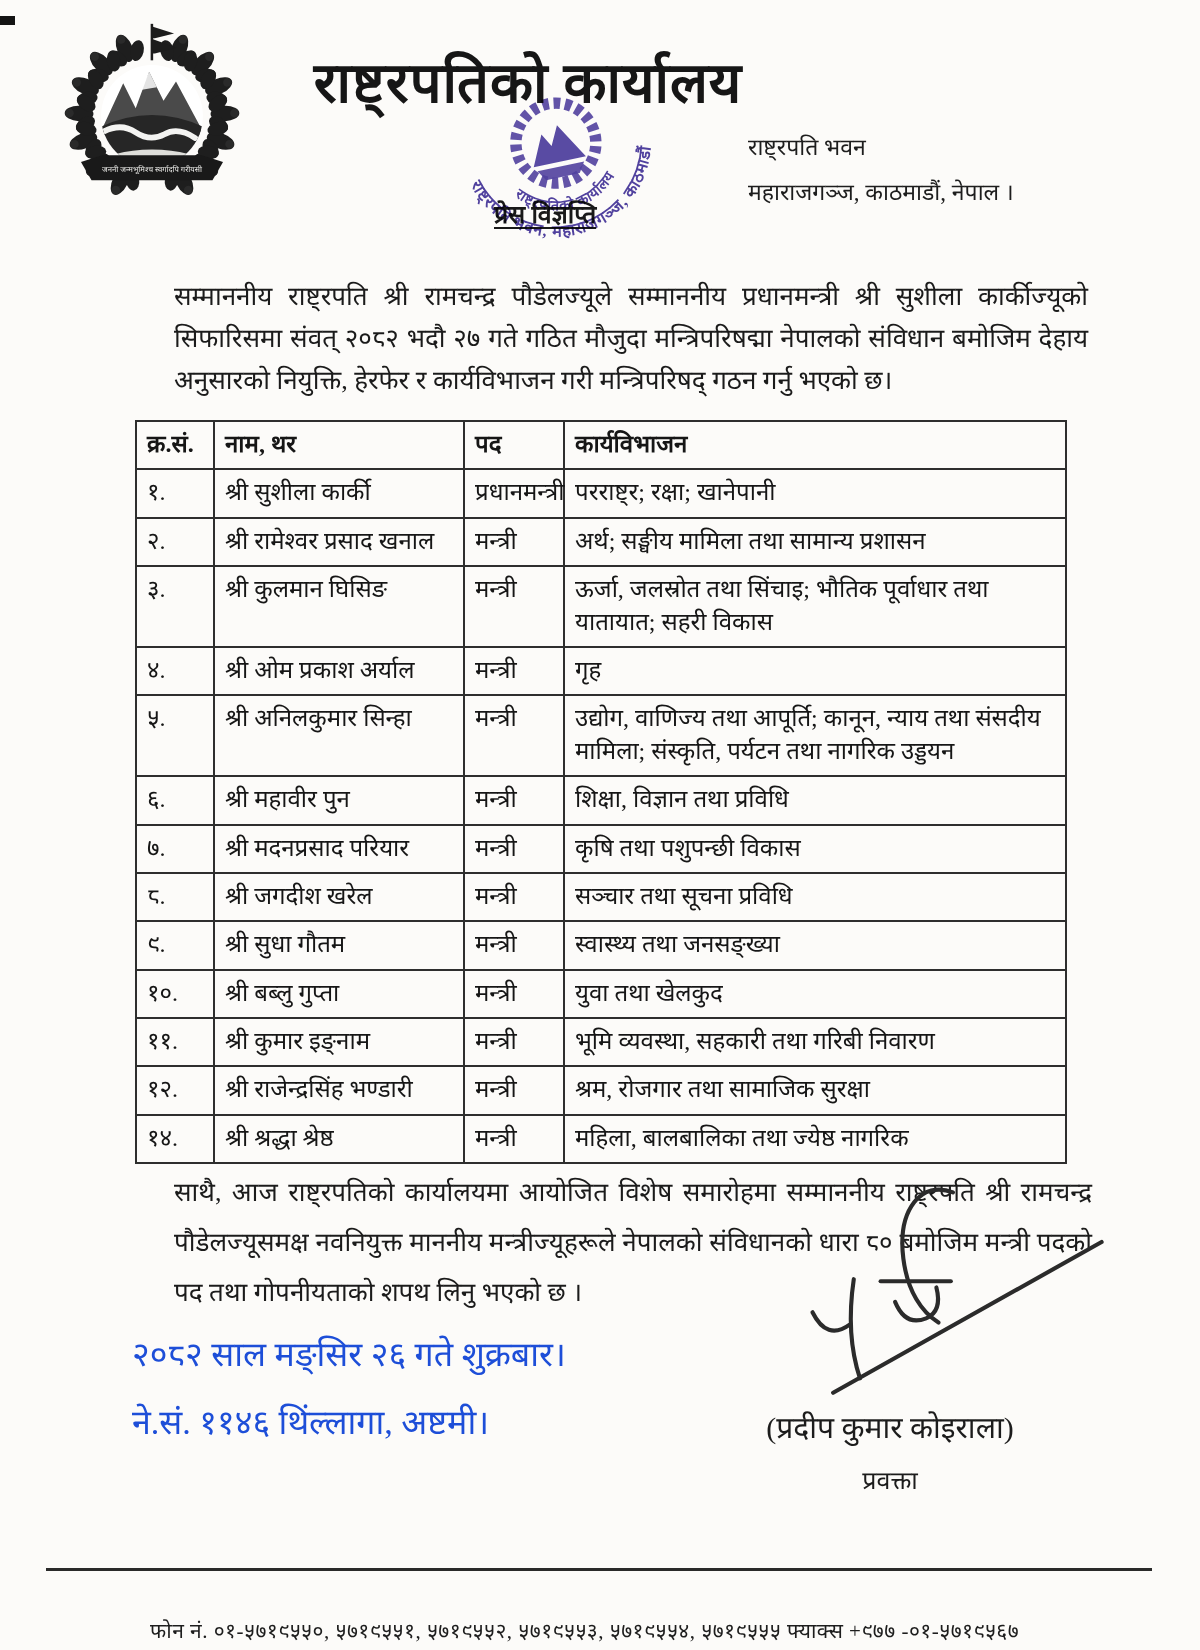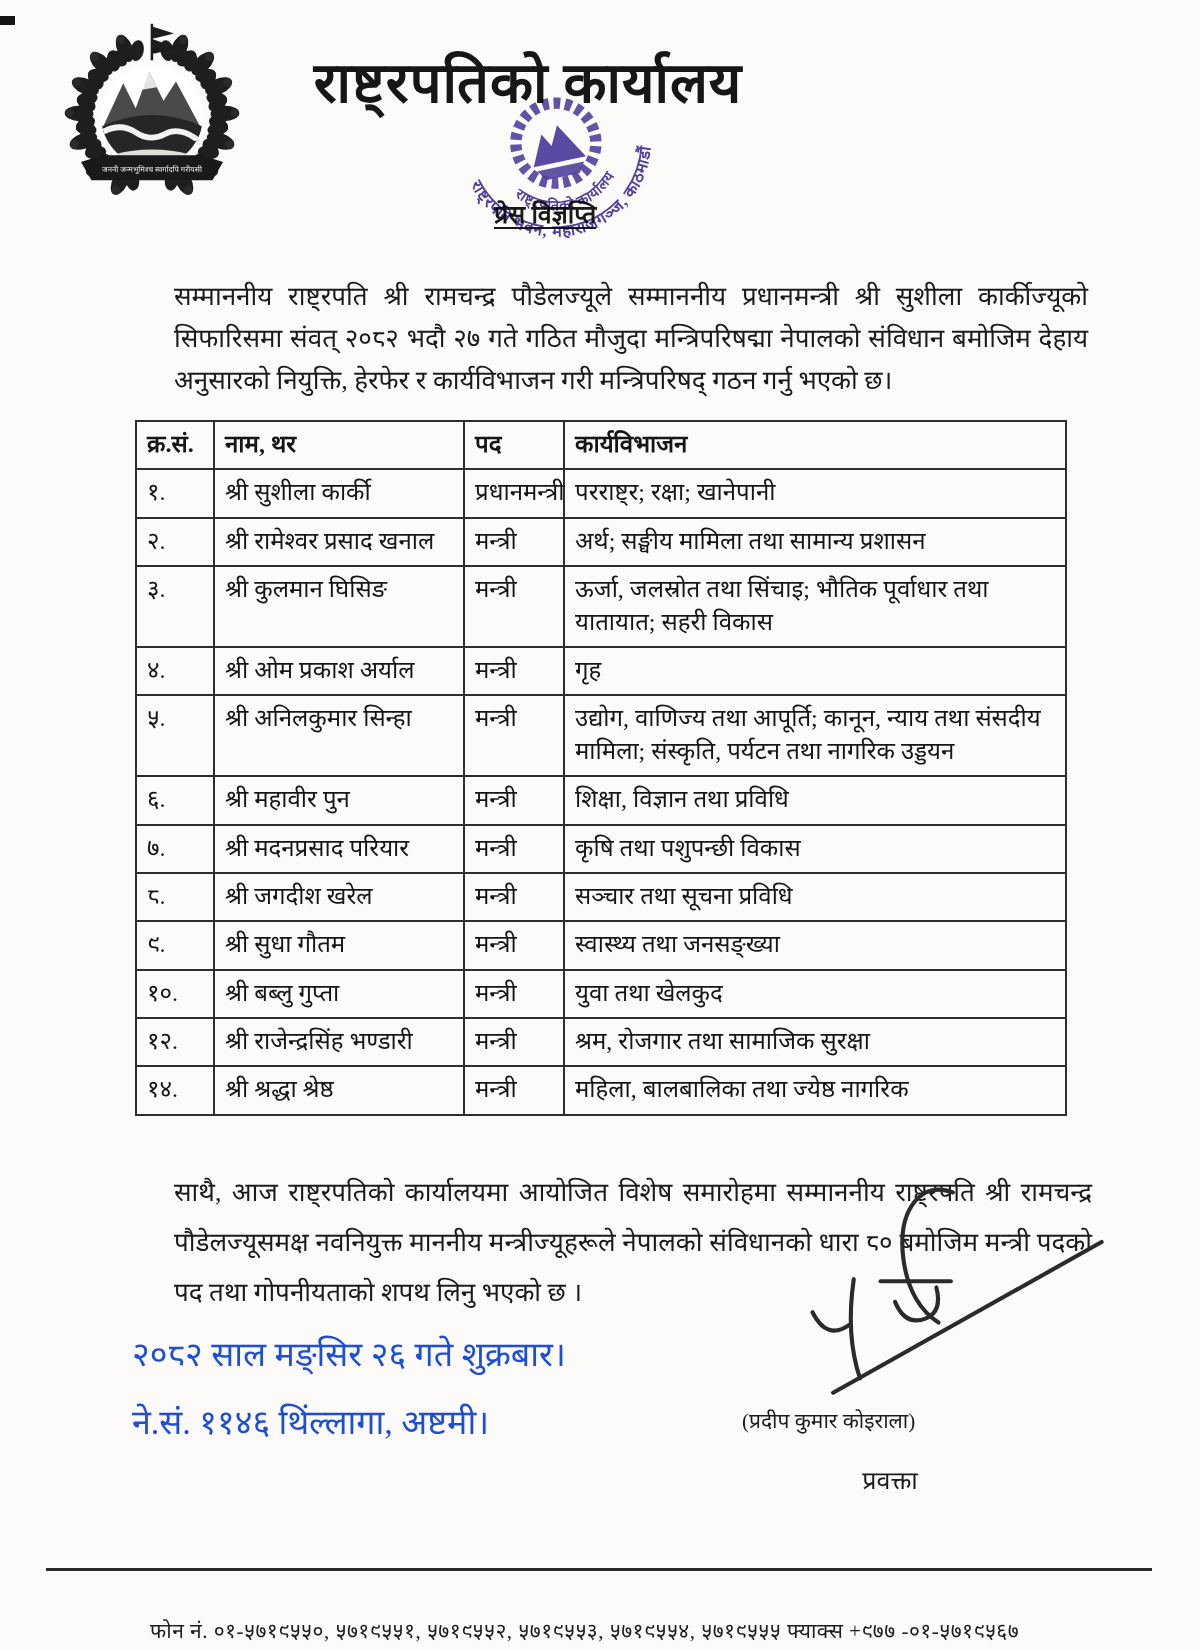--- a/index.html
+++ b/index.html
@@ -54,21 +54,21 @@
   }
   table.cabinet th{font-weight:700;}
   .col-sn{width:78px;}
   .col-name{width:250px;}
   .col-pos{width:100px;}
   .col-port{width:502px;}
   td.c-sn{padding-left:14px;}
   td.c-name{padding-left:20px;}
   
   .signature-svg{position:absolute;left:795px;top:1178px;width:322px;height:222px;}
-  .signatory-name{position:absolute;left:742px;top:1406px;width:296px;font-size:21px;}
+  .signatory-name{position:absolute;left:742px;top:1406px;width:296px;text-align:center;font-size:30px;}
   .signatory-role{position:absolute;left:742px;top:1462px;width:296px;text-align:center;font-size:25px;}
   
   .footer-rule{position:absolute;left:46px;top:1568px;width:1106px;height:3px;background:#2a2a2a;}
   .footer-contact{position:absolute;left:150px;top:1589px;font-size:21px;color:#1d1d1d;letter-spacing:.5px;margin-top:27px;}
 </style>
 </head>
 <body>
 
 <div class="page">
 
@@ -120,20 +120,24 @@
     </g>
 
     <g>
       <path d="M26,148 L48,141 L152,141 L174,148 L163,167 L37,167 Z" fill="#191919"></path>
       <text x="100" y="158" text-anchor="middle" font-size="8" fill="#efefec">जननी जन्मभूमिश्च स्वर्गादपि गरीयसी</text>
     </g>
   </svg>
 
   <div class="office-title">राष्ट्रपतिको कार्यालय</div>
 
+  <div class="address">
+    <div>राष्ट्रपति भवन</div>
+    <div>महाराजगञ्ज, काठमाडौं, नेपाल ।</div>
+  </div>
 
   <div class="press-label">प्रेस विज्ञप्ति</div>
 
   <svg class="stamp" viewBox="0 0 240 210" aria-hidden="true">
     <defs>
       <path id="arcOuter" d="M 22,92 A 100,100 0 0 0 218,92"></path>
       <path id="arcInner" d="M 54,98 A 70,70 0 0 0 186,98"></path>
     </defs>
 
     <g fill="none" stroke="#4a3a9e">
@@ -223,20 +227,26 @@
         <td class="c-pos">मन्त्री</td>
         <td class="c-port">स्वास्थ्य तथा जनसङ्ख्या</td>
       </tr>
         <tr style="">
         <td class="c-sn">१०.</td>
         <td class="c-name">श्री बब्लु गुप्ता</td>
         <td class="c-pos">मन्त्री</td>
         <td class="c-port">युवा तथा खेलकुद</td>
       </tr>
         <tr style="">
+        <td class="c-sn">११.</td>
+        <td class="c-name">श्री कुमार इङ्नाम</td>
+        <td class="c-pos">मन्त्री</td>
+        <td class="c-port">भूमि व्यवस्था, सहकारी तथा गरिबी निवारण</td>
+      </tr>
+        <tr style="">
         <td class="c-sn">१२.</td>
         <td class="c-name">श्री राजेन्द्रसिंह भण्डारी</td>
         <td class="c-pos">मन्त्री</td>
         <td class="c-port">श्रम, रोजगार तथा सामाजिक सुरक्षा</td>
       </tr>
         <tr style="">
         <td class="c-sn">१४.</td>
         <td class="c-name">श्री श्रद्धा श्रेष्ठ</td>
         <td class="c-pos">मन्त्री</td>
         <td class="c-port">महिला, बालबालिका तथा ज्येष्ठ नागरिक</td>

